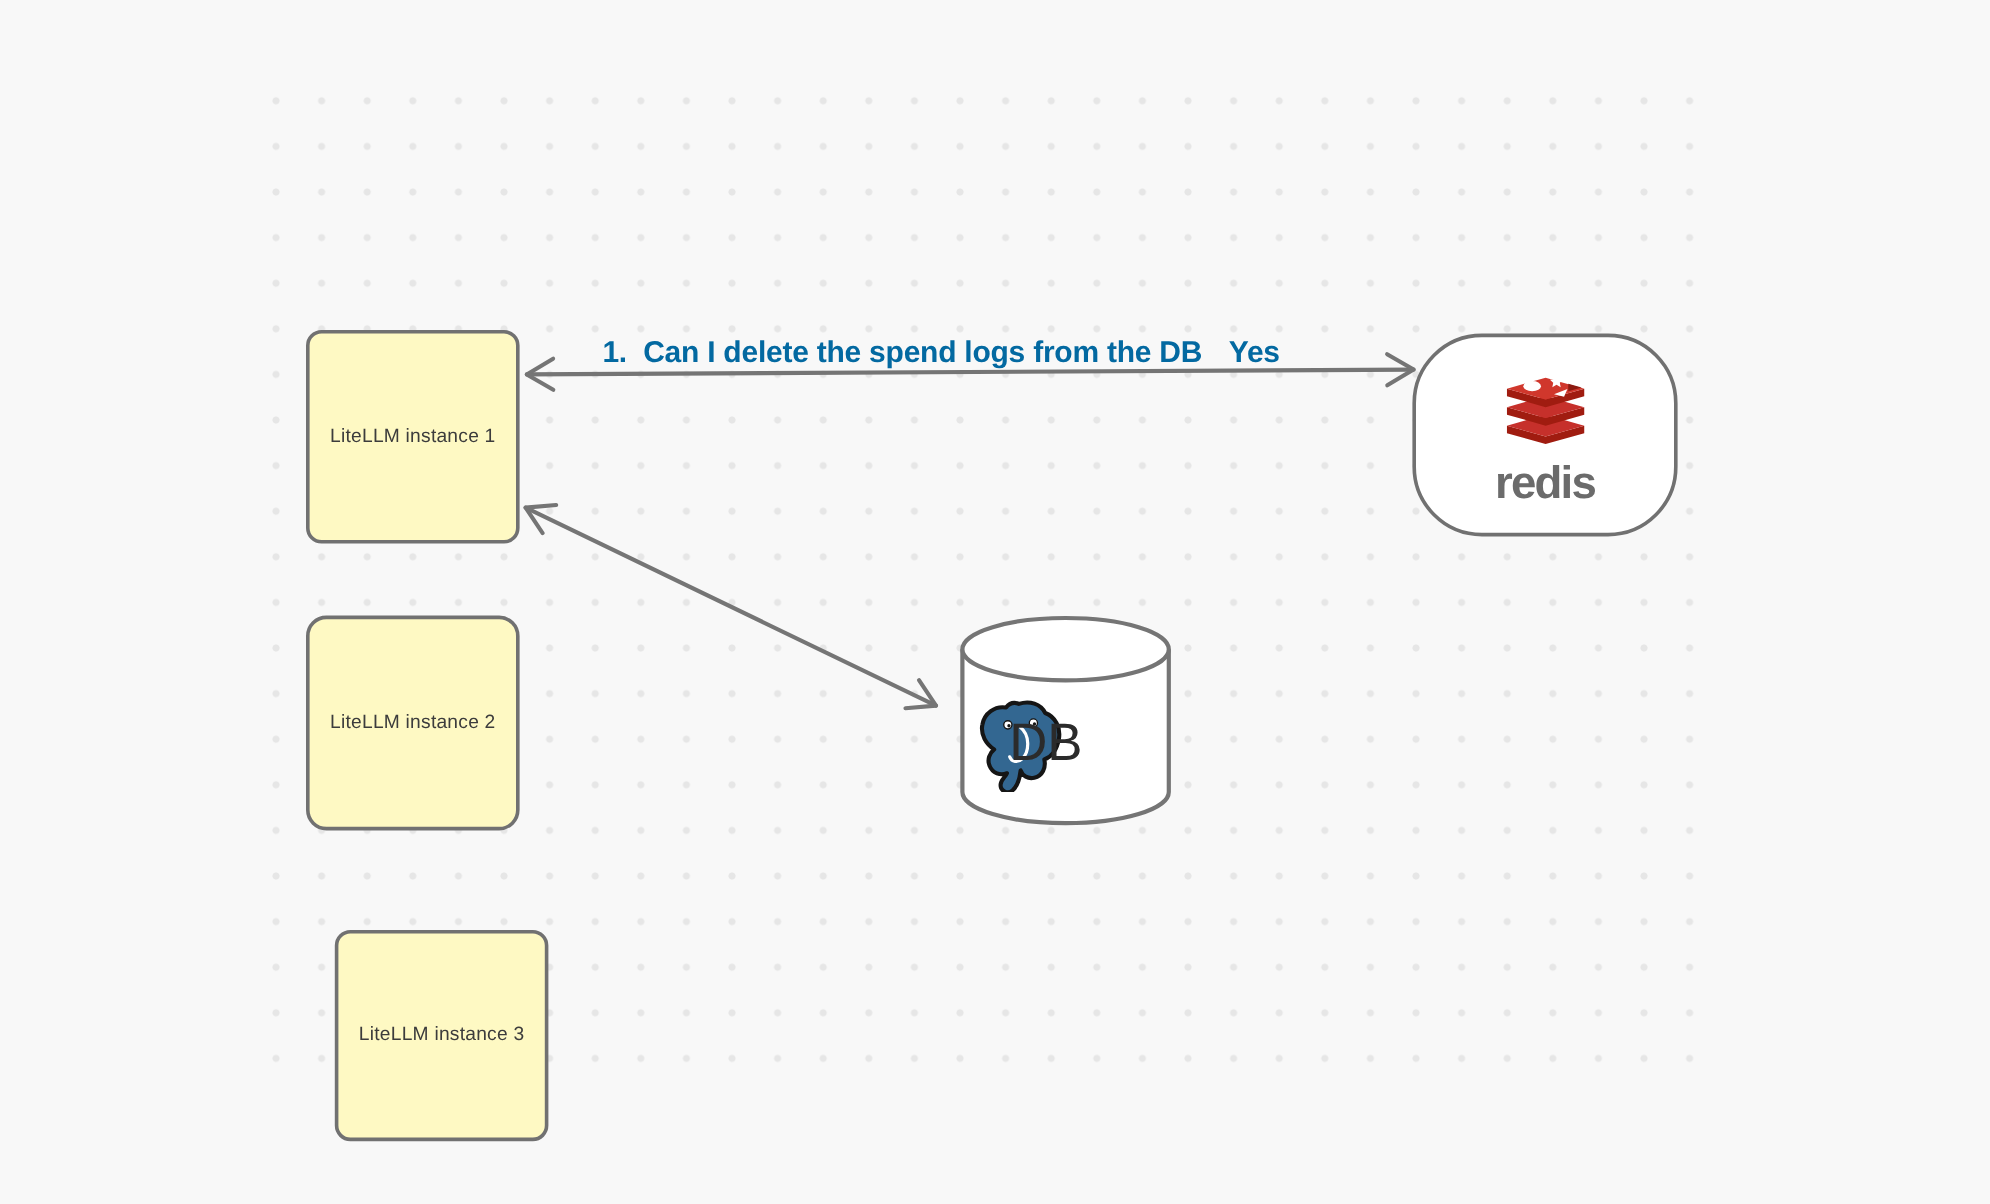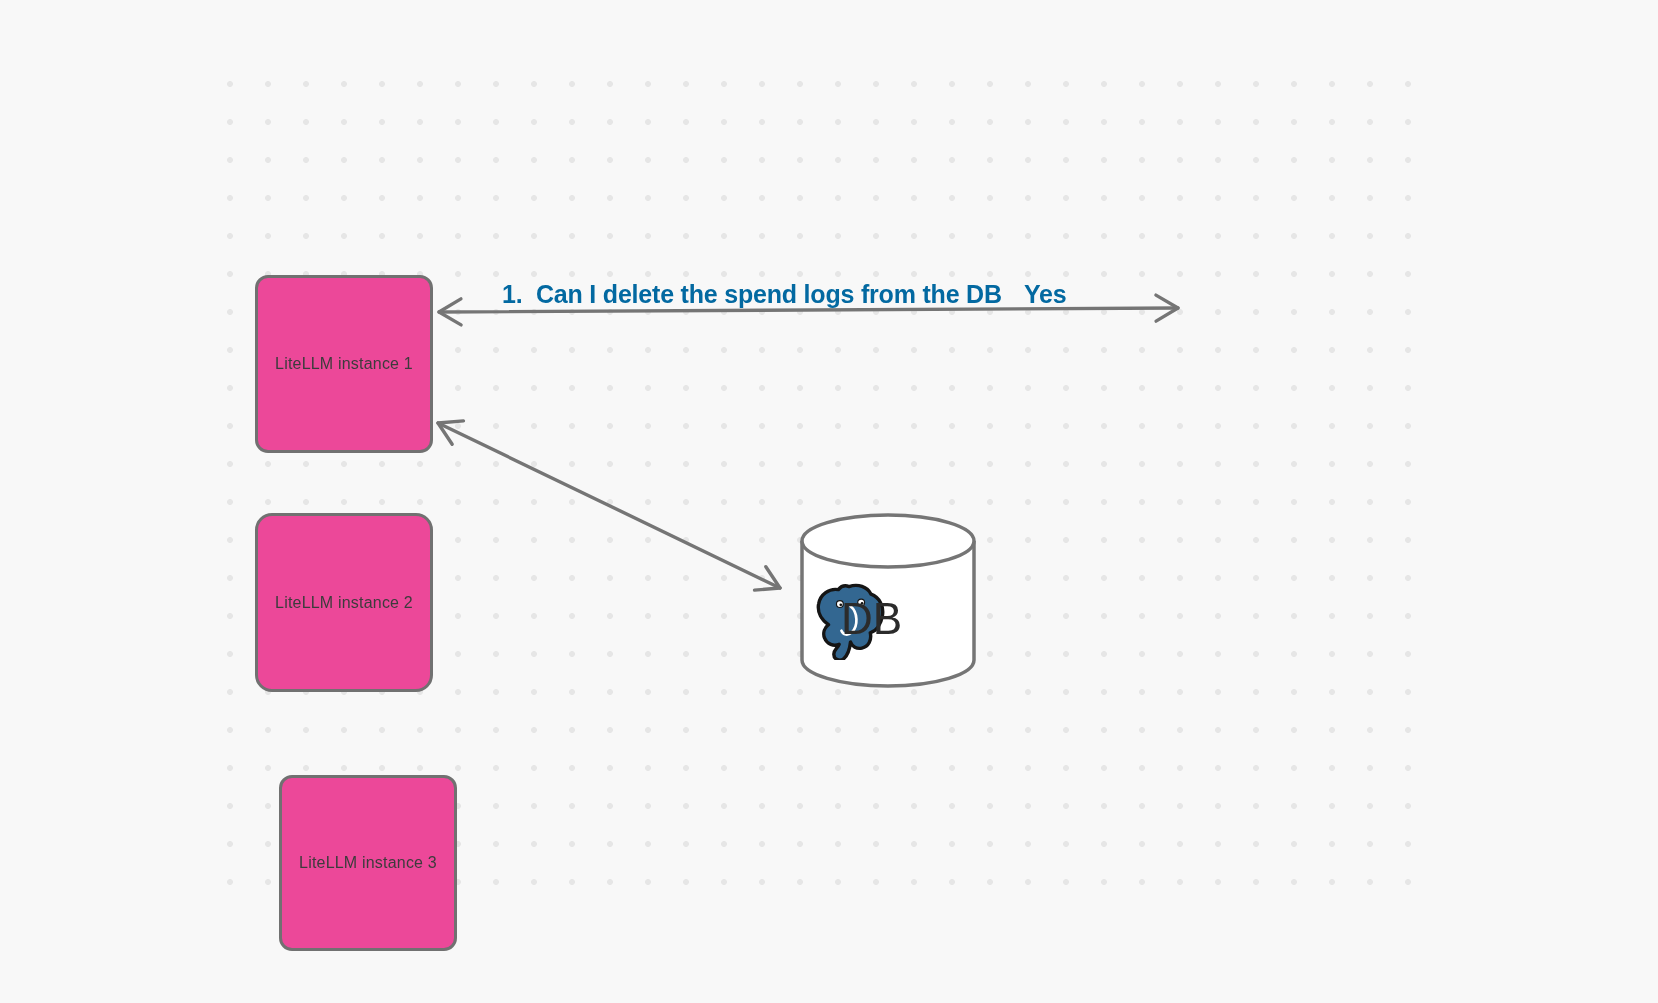--- a/index.html
+++ b/index.html
@@ -12,21 +12,21 @@
   .canvas{position:absolute;inset:0;}
   .dots{
     position:absolute;left:211px;top:65px;width:1218px;height:836px;
     background-image:radial-gradient(circle,#e6e6e6 2.6px,rgba(230,230,230,0) 3.3px);
     background-size:38px 38px;
     pointer-events:none;
   }
   svg.arrow-layer{position:absolute;left:0;top:0;width:1658px;height:1003px;}
   .box{
     position:absolute;width:178px;height:178px;
-    background:#ec4899;border:3px solid #717171;border-radius:13px;
+    background:#fef9c3;border:3px solid #717171;border-radius:13px;
     display:flex;align-items:center;justify-content:center;
     box-sizing:border-box;
   }
   .box span{font-size:16px;color:#3c3c3c;letter-spacing:.2px;}
   #box1{left:255px;top:275px;}
   #box2{left:255px;top:513px;height:179px;border-radius:17px;}
   #box3{left:255px;top:775px;height:176px;margin-left:24px;}
   .redis-node{
     position:absolute;left:1177px;top:278px;width:221px;height:169px;
     background:#ffffff;border:3px solid #717171;border-radius:58px;
@@ -72,20 +72,39 @@
   <div class="box" id="box1">
     <span>LiteLLM instance 1</span>
   </div>
   <div class="box" id="box2">
     <span>LiteLLM instance 2</span>
   </div>
   <div class="box" id="box3">
     <span>LiteLLM instance 3</span>
   </div>
 
+  <div class="redis-node">
+    <svg width="84" height="70" viewBox="0 0 120 100">
+
+      <polygon points="14,61 14,70 60,83 106,70 106,61 60,74" fill="#a01c10"></polygon>
+      <polygon points="60,48 106,61 60,74 14,61" fill="#c6302b"></polygon>
+
+      <polygon points="14,39 14,48 60,61 106,48 106,39 60,52" fill="#a01c10"></polygon>
+      <polygon points="60,26 106,39 60,52 14,39" fill="#c6302b"></polygon>
+
+      <polygon points="14,17 14,26 60,39 106,26 106,17 60,30" fill="#a01c10"></polygon>
+      <polygon points="60,4 106,17 60,30 14,17" fill="#d0372c"></polygon>
+
+      <ellipse cx="44" cy="14" rx="10.5" ry="6" fill="#ffffff"></ellipse>
+      <polygon points="73,1 75.4,6 80.8,6.3 76.9,9.9 78,15.2 73,12.4 68,15.2 69.1,9.9 65.2,6.3 70.6,6" fill="#ffffff"></polygon>
+      <polygon points="70,23.5 86,17.5 82,26.5" fill="#ffffff"></polygon>
+      <polygon points="87,11 103,15.5 87,20" fill="#8c1a10"></polygon>
+    </svg>
+    <div class="redis-word">redis</div>
+  </div>
 
   <div>
     <svg class="cyl-svg" width="178" height="178" viewBox="0 0 178 178">
       <path d="M3,29 L3,148 A86 26 0 0 0 175,148 L175,29" fill="#ffffff" stroke="#757575" stroke-width="3.5"></path>
       <ellipse cx="89" cy="29" rx="86" ry="26" fill="#ffffff" stroke="#757575" stroke-width="3.5"></ellipse>
     </svg>
     <svg class="pg-svg" width="76" height="80" viewBox="0 0 100 104">
       <path d="M50,8 C62,4 74,8 79,18 C90,22 96,34 94,46 C92,58 86,66 78,69
                C80,78 76,87 67,89 C60,90.5 54,87 52,81
                C51,90 49,98 43,103 C38,107 30,104 30,97 C30,91 35,89 37,84

